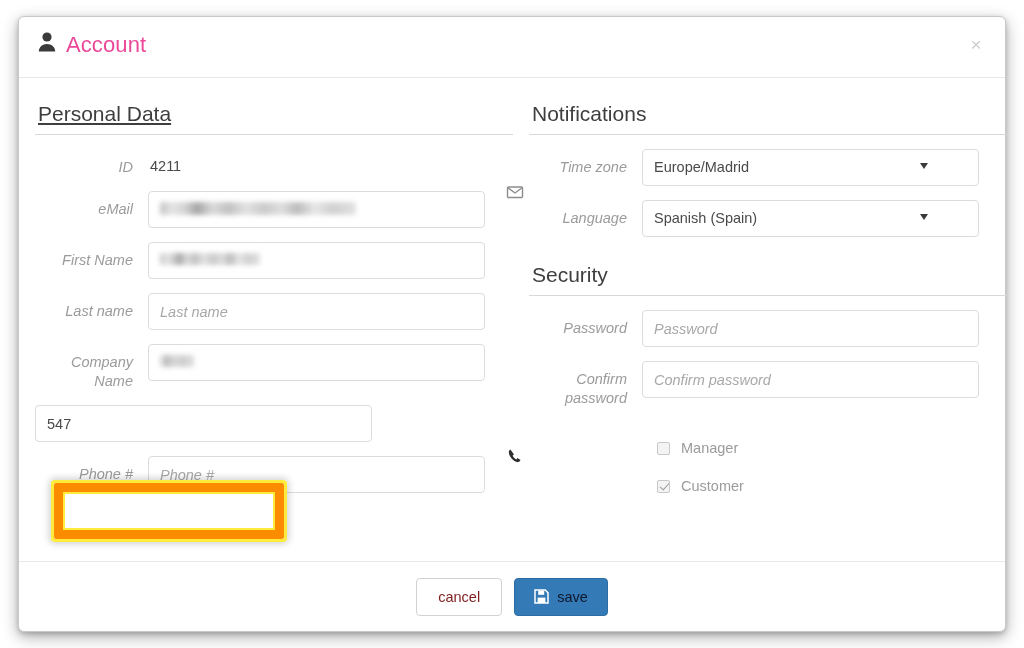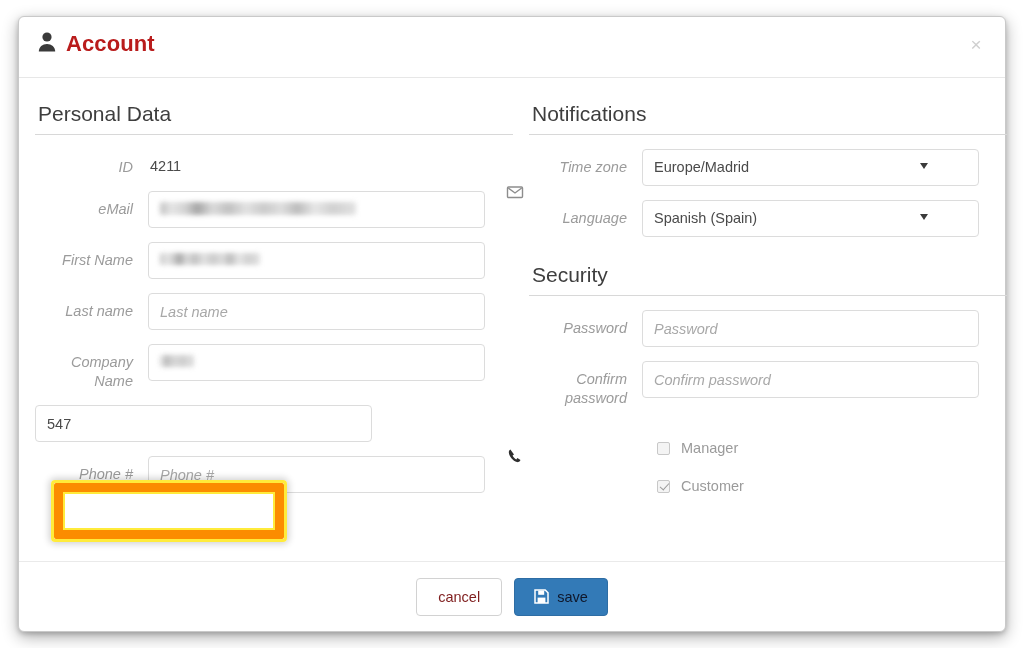--- a/index.html
+++ b/index.html
@@ -33,24 +33,25 @@
   
   .modal-header {
     position: relative;
     height: 61px;
     border-bottom: 1px solid #e7e7e7;
   }
   .modal-title {
     position: absolute;
     left: 18px; top: 14px;
     display: flex;
+    align-items: center;
     gap: 9px;
     font-size: 22px;
-    color: #b91c1c;
-    font-weight: 700;
+    color: #ec4899;
+    font-weight: 400;
     letter-spacing: .1px;
   }
   .person-icon { display: block; }
   .close-btn {
     position: absolute;
     right: 18px; top: 17px;
     width: 22px; height: 22px;
     line-height: 20px;
     text-align: center;
     font-size: 19px;
@@ -77,21 +78,21 @@
   .col-right { left: 510px; }
 
   .section-title {
     font-size: 21px;
     color: #3e3e3e;
     font-weight: 400;
     padding: 0 0 8px 3px;
     margin: 0;
     border-bottom: 1px solid #d8d8d8;
   }
-  .sec-personal   { margin-top: 24px; }
+  .sec-personal   { margin-top: 24px; text-decoration: underline; }
   .sec-notifications { margin-top: 24px; }
   .sec-security   { margin-top: 26px; }
 
   
   .row {
     display: flex;
     align-items: flex-start;
     margin-top: 14px;
   }
   .row-label {

